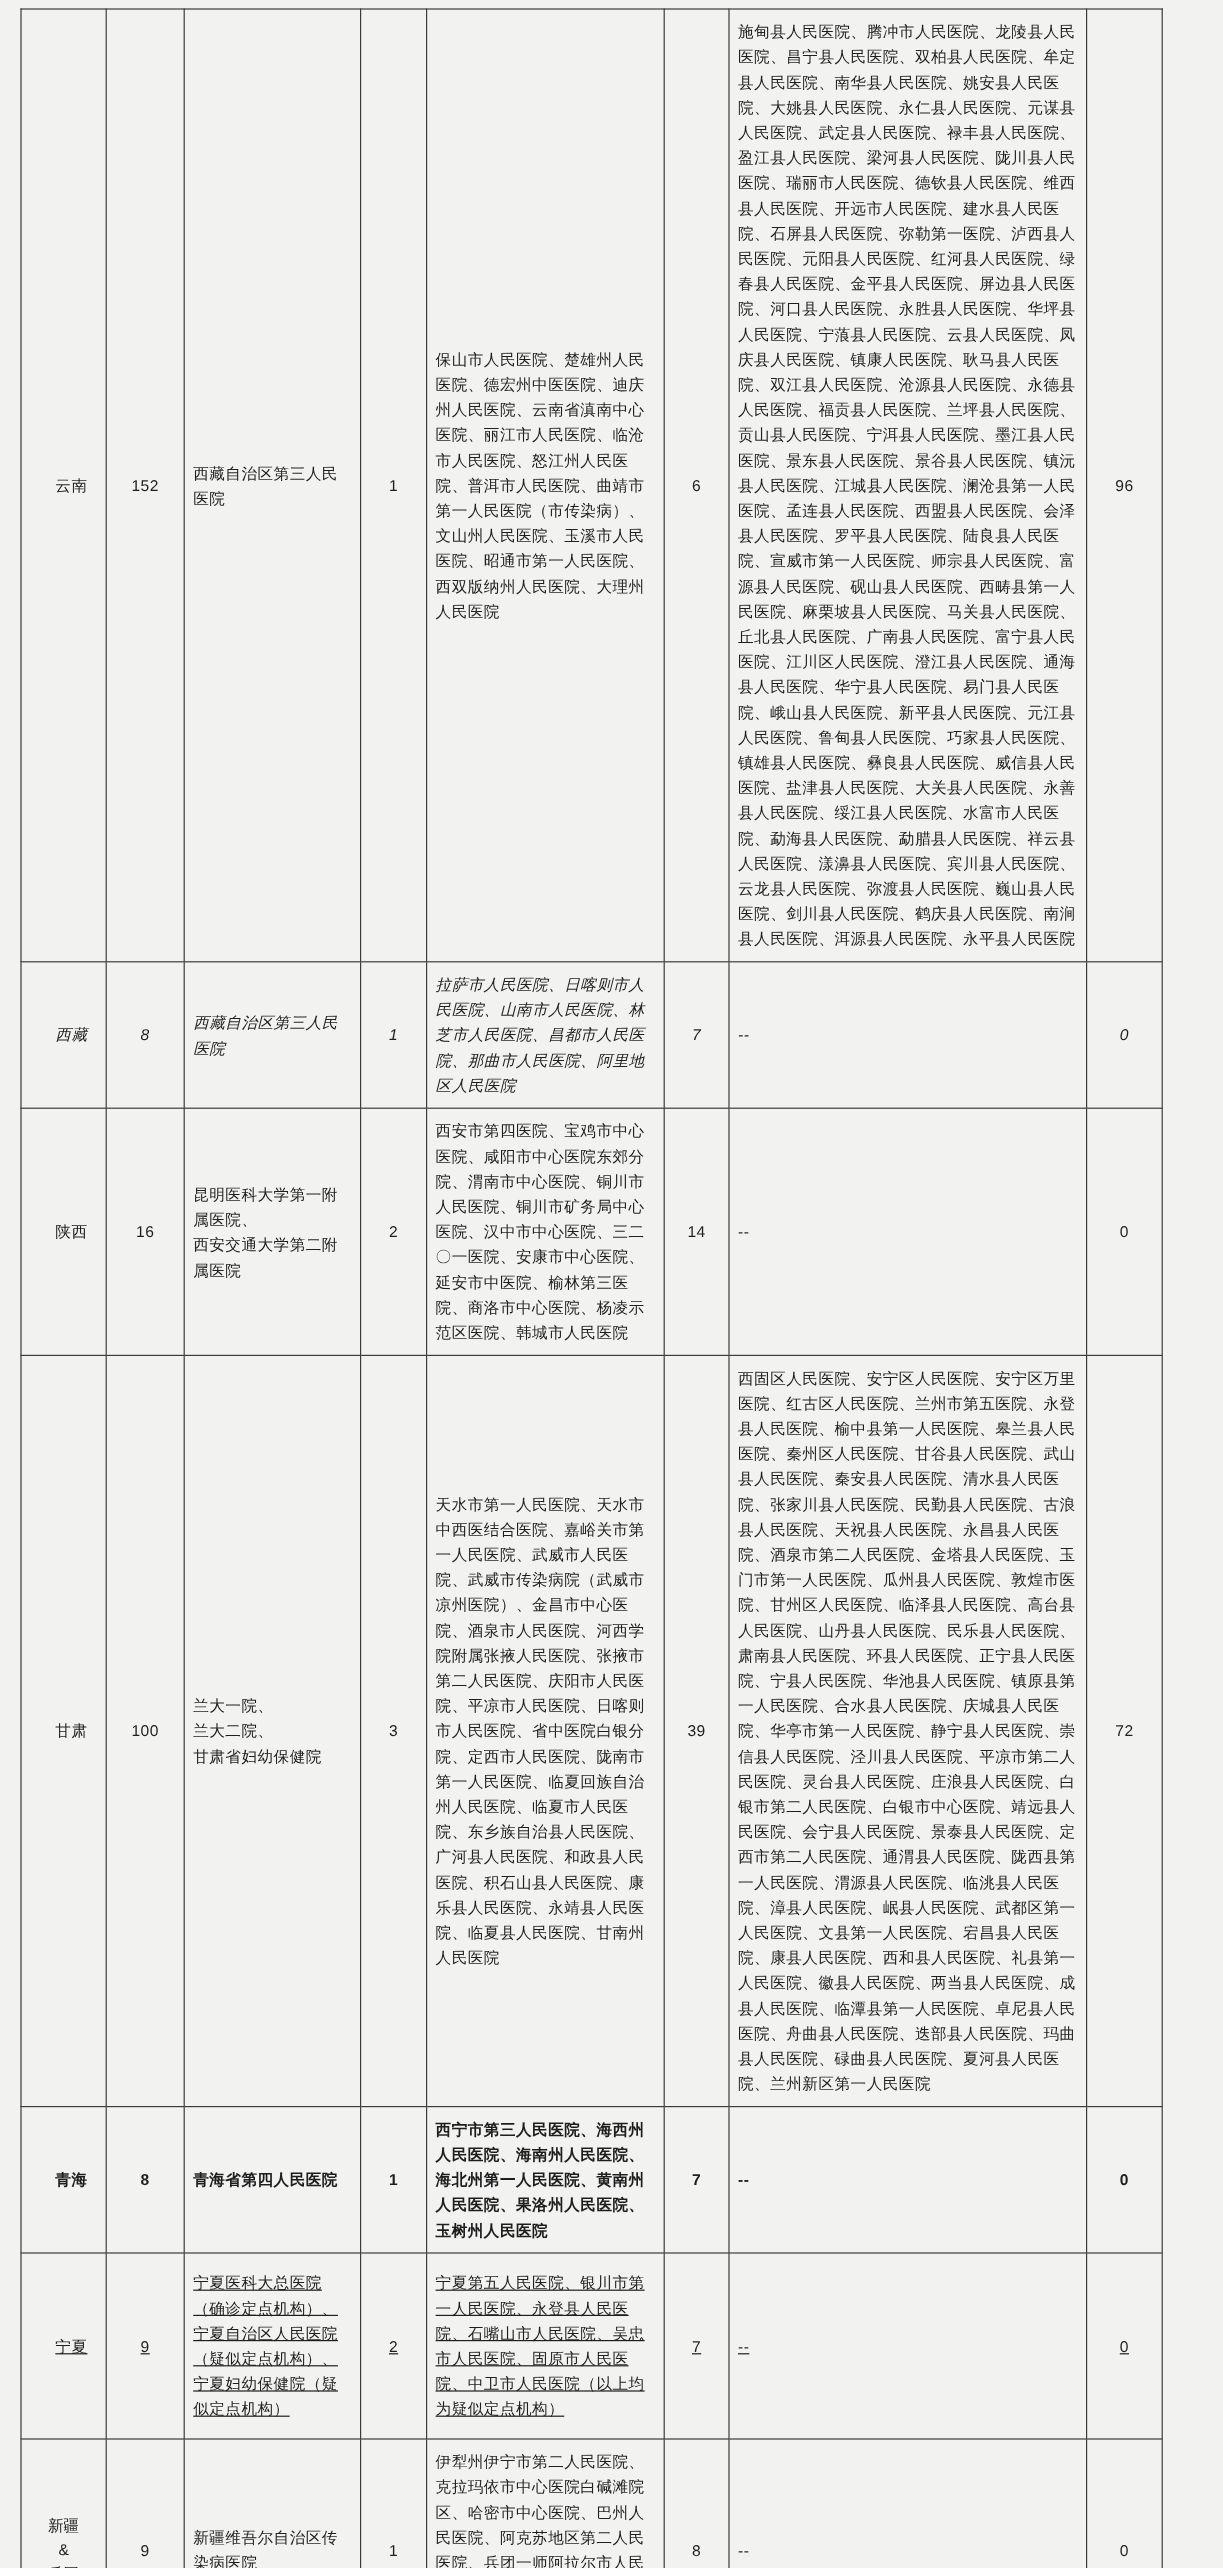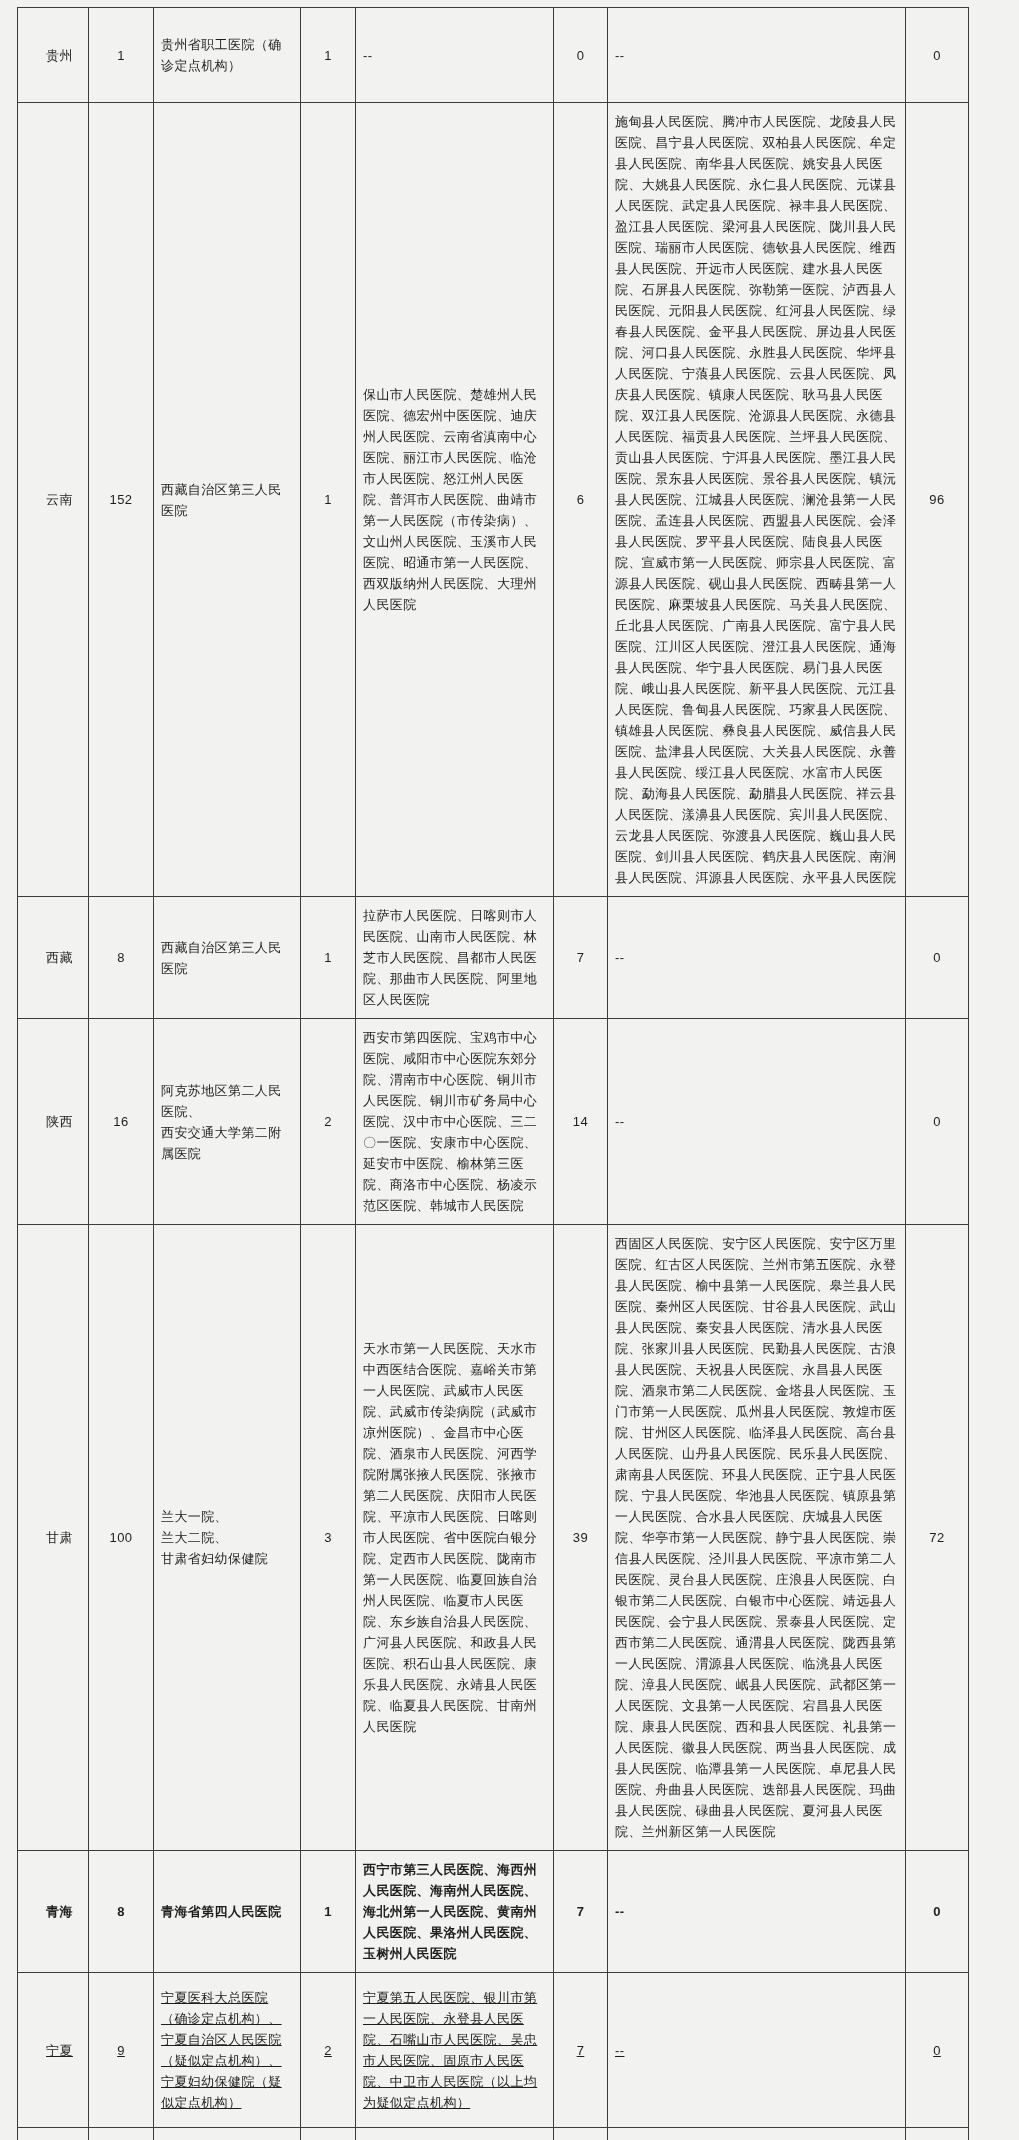--- a/index.html
+++ b/index.html
@@ -50,21 +50,21 @@
     letter-spacing:0;
     text-indent:0;
     white-space:pre-line;
     line-height:20px;
   }
   td.name{ text-align:left; }
   td.list{ text-align:left; }
   td.dash{ letter-spacing:3px; white-space:normal; }
   tr.r0 td{height:78px;}
   tr.r1 td{height:755px;}
-  tr.r2 td{height:85px;}
+  tr.r2 td{height:85px;font-style:italic;}
   tr.r3 td{height:170px;}
   tr.r4 td{height:580px;}
   tr.r5 td{height:85px;font-weight:bold;}
   tr.r6 td{height:138px;text-decoration:underline;}
   tr.r7 td{height:138px;}
 </style>
 </head>
 <body>
 
 <div class="page">
@@ -73,30 +73,20 @@
       <col style="width:71px">
         <col style="width:65px">
         <col style="width:147px">
         <col style="width:55px">
       <col style="width:198px">
         <col style="width:54px">
         <col style="width:298px">
         <col style="width:63px">
     </colgroup>
     <tbody>
-      <tr class="r0">
-        <td class="prov">贵州</td>
-        <td class="num">1</td>
-        <td class="name">贵州省职工医院（确诊定点机构）</td>
-        <td class="num">1</td>
-        <td class="list dash">--</td>
-        <td class="num">0</td>
-        <td class="list dash">--</td>
-        <td class="num">0</td>
-      </tr>
       <tr class="r1">
         <td class="prov">云南</td>
         <td class="num">152</td>
         <td class="name">西藏自治区第三人民医院</td>
         <td class="num">1</td>
         <td class="list">保山市人民医院、楚雄州人民医院、德宏州中医医院、迪庆州人民医院、云南省滇南中心医院、丽江市人民医院、临沧市人民医院、怒江州人民医院、普洱市人民医院、曲靖市第一人民医院（市传染病）、文山州人民医院、玉溪市人民医院、昭通市第一人民医院、西双版纳州人民医院、大理州人民医院</td>
         <td class="num">6</td>
         <td class="list">施甸县人民医院、腾冲市人民医院、龙陵县人民医院、昌宁县人民医院、双柏县人民医院、牟定县人民医院、南华县人民医院、姚安县人民医院、大姚县人民医院、永仁县人民医院、元谋县人民医院、武定县人民医院、禄丰县人民医院、盈江县人民医院、梁河县人民医院、陇川县人民医院、瑞丽市人民医院、德钦县人民医院、维西县人民医院、开远市人民医院、建水县人民医院、石屏县人民医院、弥勒第一医院、泸西县人民医院、元阳县人民医院、红河县人民医院、绿春县人民医院、金平县人民医院、屏边县人民医院、河口县人民医院、永胜县人民医院、华坪县人民医院、宁蒗县人民医院、云县人民医院、凤庆县人民医院、镇康人民医院、耿马县人民医院、双江县人民医院、沧源县人民医院、永德县人民医院、福贡县人民医院、兰坪县人民医院、贡山县人民医院、宁洱县人民医院、墨江县人民医院、景东县人民医院、景谷县人民医院、镇沅县人民医院、江城县人民医院、澜沧县第一人民医院、孟连县人民医院、西盟县人民医院、会泽县人民医院、罗平县人民医院、陆良县人民医院、宣威市第一人民医院、师宗县人民医院、富源县人民医院、砚山县人民医院、西畴县第一人民医院、麻栗坡县人民医院、马关县人民医院、丘北县人民医院、广南县人民医院、富宁县人民医院、江川区人民医院、澄江县人民医院、通海县人民医院、华宁县人民医院、易门县人民医院、峨山县人民医院、新平县人民医院、元江县人民医院、鲁甸县人民医院、巧家县人民医院、镇雄县人民医院、彝良县人民医院、威信县人民医院、盐津县人民医院、大关县人民医院、永善县人民医院、绥江县人民医院、水富市人民医院、勐海县人民医院、勐腊县人民医院、祥云县人民医院、漾濞县人民医院、宾川县人民医院、云龙县人民医院、弥渡县人民医院、巍山县人民医院、剑川县人民医院、鹤庆县人民医院、南涧县人民医院、洱源县人民医院、永平县人民医院</td>
         <td class="num">96</td>
       </tr>
@@ -106,21 +96,21 @@
         <td class="name">西藏自治区第三人民医院</td>
         <td class="num">1</td>
         <td class="list">拉萨市人民医院、日喀则市人民医院、山南市人民医院、林芝市人民医院、昌都市人民医院、那曲市人民医院、阿里地区人民医院</td>
         <td class="num">7</td>
         <td class="list dash">--</td>
         <td class="num">0</td>
       </tr>
       <tr class="r3">
         <td class="prov">陕西</td>
         <td class="num">16</td>
-        <td class="name">阿克苏地区第二人民医院、
+        <td class="name">昆明医科大学第一附属医院、
 西安交通大学第二附属医院</td>
         <td class="num">2</td>
         <td class="list">西安市第四医院、宝鸡市中心医院、咸阳市中心医院东郊分院、渭南市中心医院、铜川市人民医院、铜川市矿务局中心医院、汉中市中心医院、三二〇一医院、安康市中心医院、延安市中医院、榆林第三医院、商洛市中心医院、杨凌示范区医院、韩城市人民医院</td>
         <td class="num">14</td>
         <td class="list dash">--</td>
         <td class="num">0</td>
       </tr>
       <tr class="r4">
         <td class="prov">甘肃</td>
         <td class="num">100</td>

